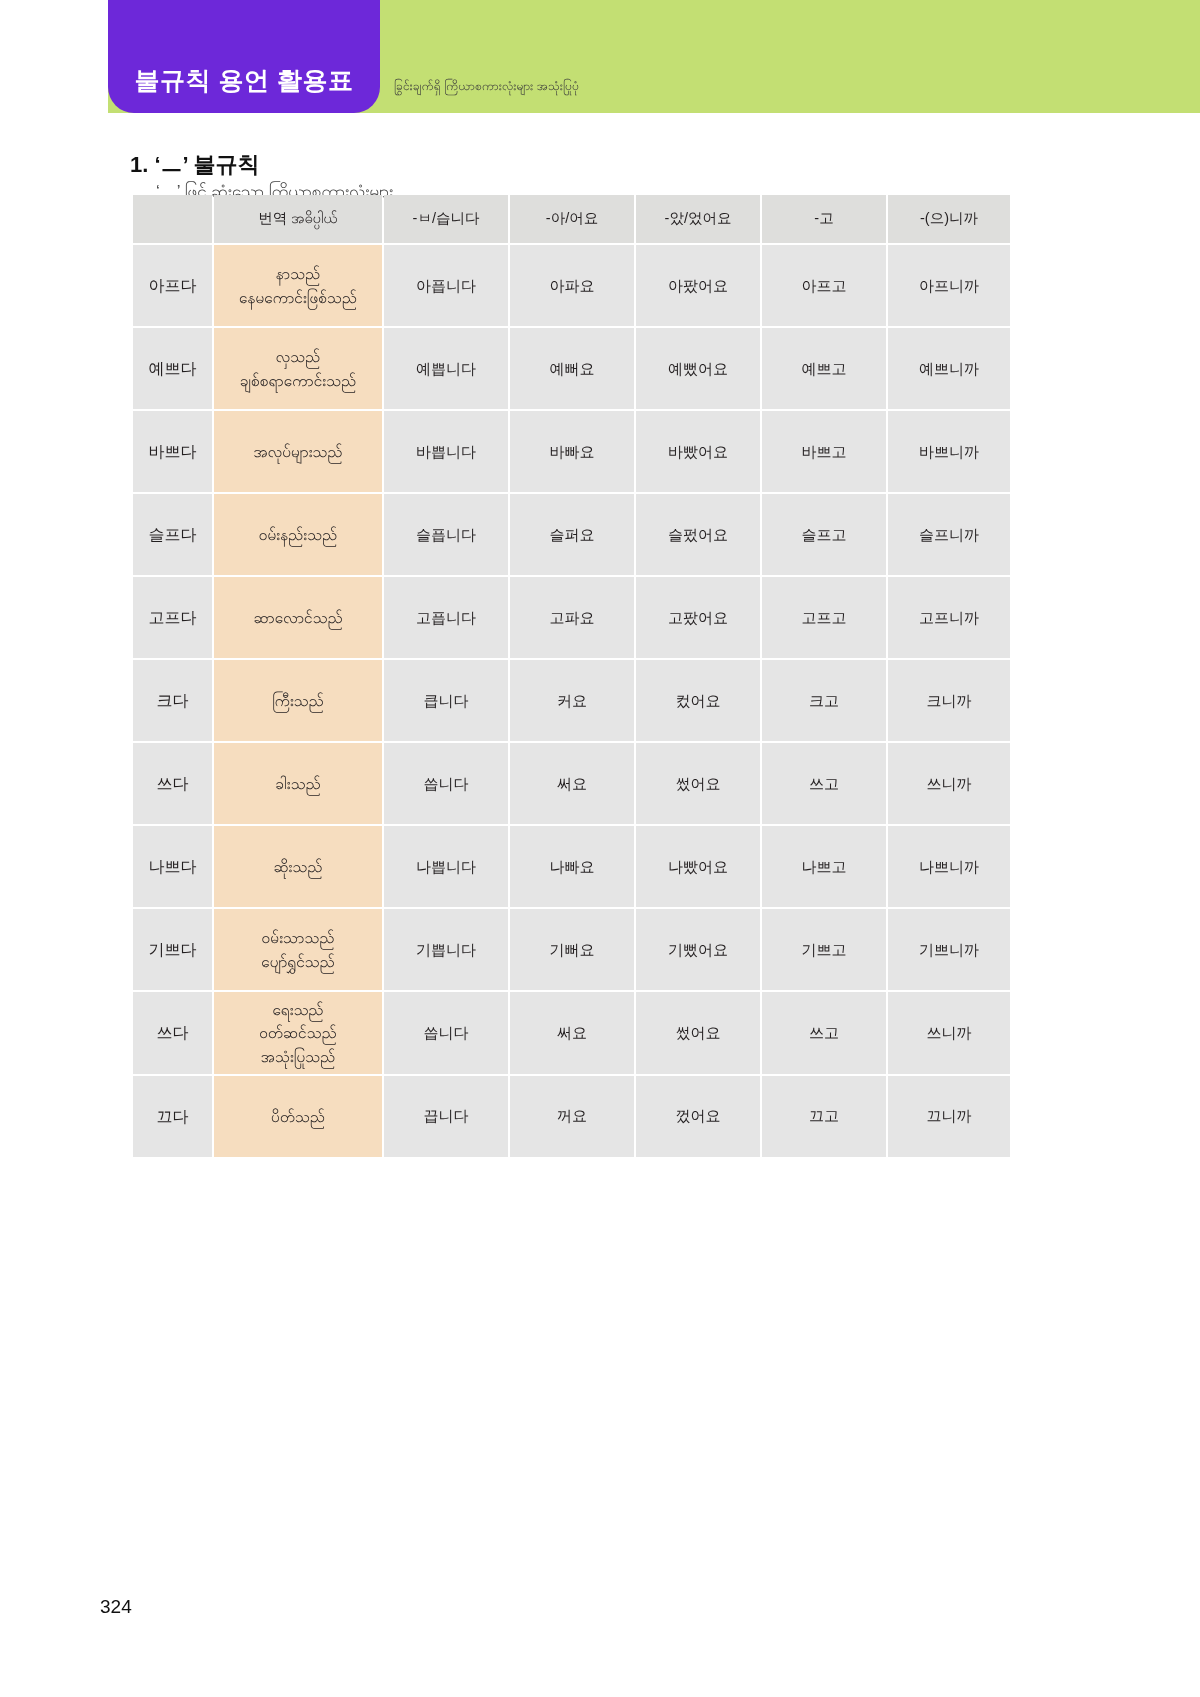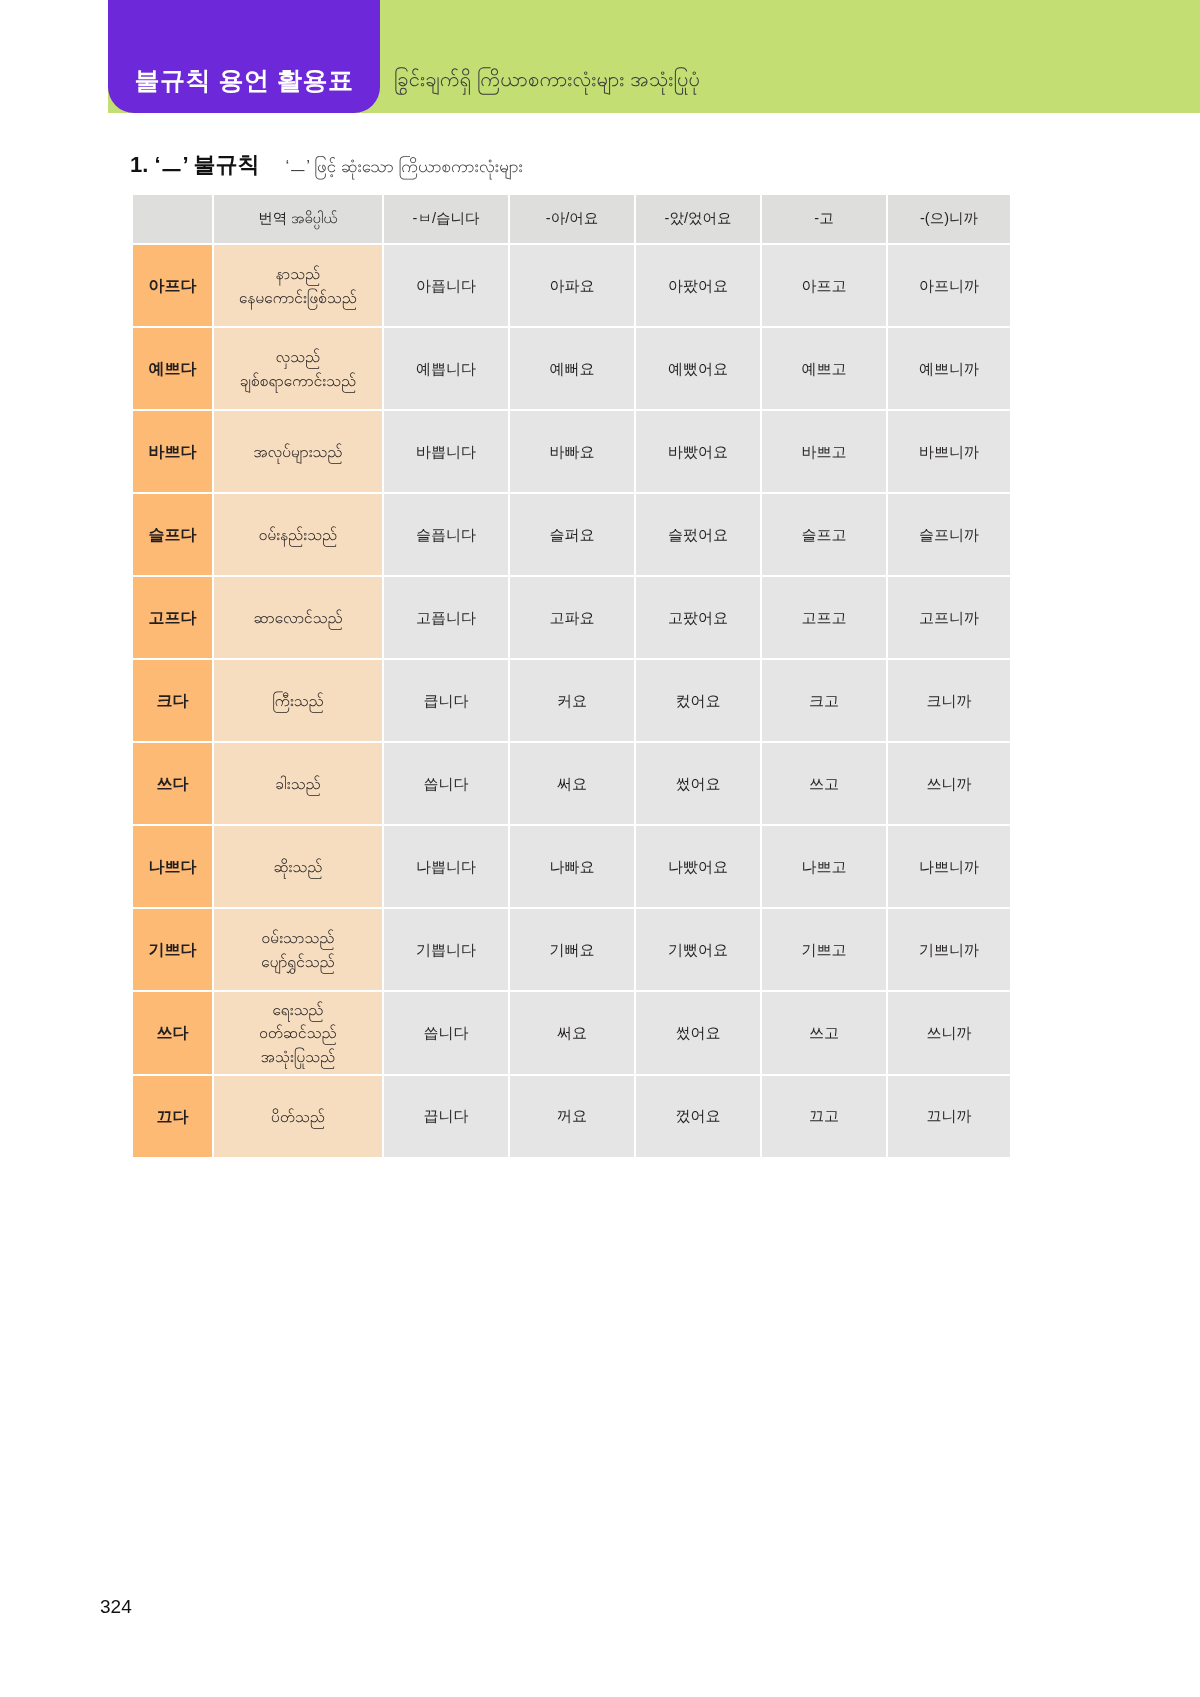--- a/index.html
+++ b/index.html
@@ -43,34 +43,35 @@
     color: #ffffff;
     font-size: 25px;
     font-weight: bold;
     letter-spacing: 0.5px;
   }
   .banner-sub {
     position: absolute;
     left: 286px;
     bottom: 17px;
     color: #3a3a3a;
-    font-size: 20px;
+    font-size: 12px;
     letter-spacing: 0.2px;
     white-space: nowrap;
     text-align: right;
   }
 
   
   .section-heading {
     position: absolute;
     left: 130px;
     top: 150px;
     display: flex;
-    align-items: flex-end;
+    align-items: flex-start;
     white-space: nowrap;
+    flex-direction: column;
   }
   .section-heading .sh-main {
     font-size: 22px;
     font-weight: bold;
     color: #111111;
   }
   .section-heading .sh-sub {
     font-size: 17px;
     color: #444444;
     margin-left: 26px;
@@ -106,22 +107,22 @@
 
   .col-w-word  { width: 79px;  }
   .col-w-trans { width: 168px; }
   .col-w-conj1 { width: 124px; }
   .col-w-conj2 { width: 124px; }
   .col-w-conj3 { width: 124px; }
   .col-w-conj4 { width: 124px; }
   .col-w-conj5 { width: 122px; }
 
   td.cell-word {
-    background: #fdba74;
-    font-weight: bold;
+    background: #e5e5e5;
+    font-weight: normal;
     font-size: 16px;
   }
   td.cell-trans {
     background: #f6ddbf;
     font-size: 15.5px;
     line-height: 1.5;
   }
   td.cell-conj {
     background: #e5e5e5;
   }

